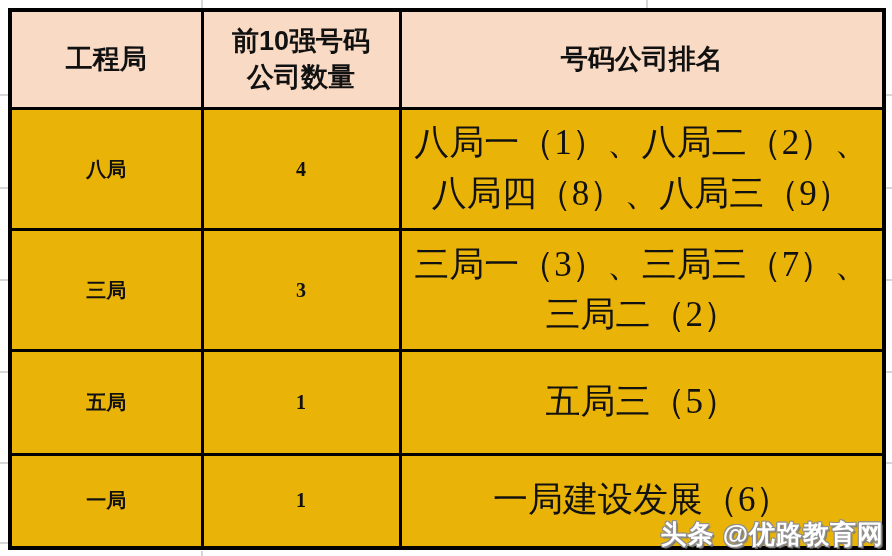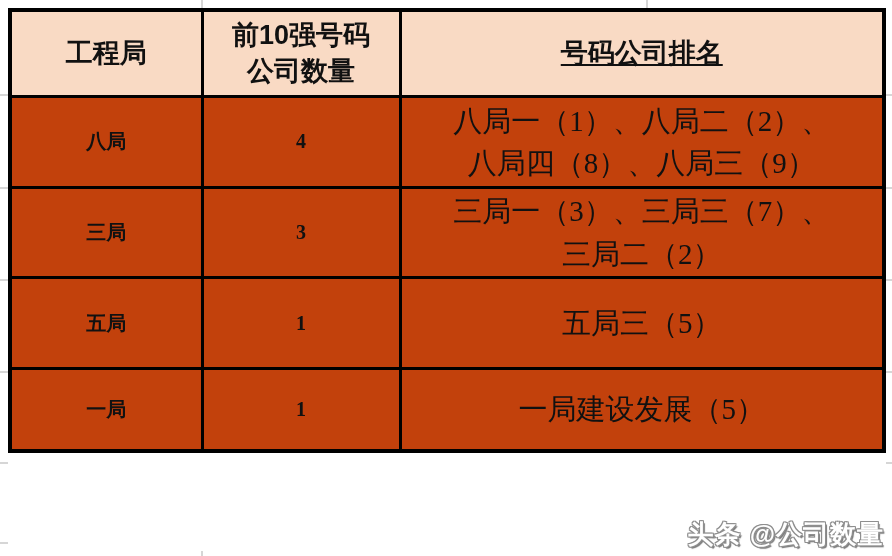--- a/index.html
+++ b/index.html
@@ -21,24 +21,24 @@
     background: #d6d6d6;
   }
   .grid-stub.v { width: 2px; }
   .grid-stub.h { height: 2px; }
 
   table.ranking-table {
     position: absolute;
     left: 8px;
     top: 8px;
     width: 878px;
-    height: 445px;
+    height: 542px;
     border-collapse: collapse;
     table-layout: fixed;
-    background: #c2410c;
+    background: #eab308;
   }
   table.ranking-table td, table.ranking-table th {
     border: 3px solid #000000;
     text-align: center;
     vertical-align: middle;
     padding: 0 6px;
     color: #111111;
     white-space: pre-line;
     overflow: hidden;
   }
@@ -51,21 +51,21 @@
     font-size: 27px;
     line-height: 1.3;
     color: #000000;
   }
   td.bureau-cell, td.count-cell {
     font-size: 20px;
     line-height: 1.25;
     font-weight: bold;
   }
   td.ranking-cell {
-    font-size: 29px;
+    font-size: 35px;
     line-height: 1.45;
   }
   .col-bureau { width: 192px; }
   .col-count  { width: 198px; }
   .col-rank   { width: auto;  }
   tr.header-row   { height: 85px; }
   tr.data-row     { height: 89px; }
   tr.data-row-last{ height: 81px; }
 
   .watermark {
@@ -111,21 +111,21 @@
     <colgroup>
       <col class="col-bureau">
       <col class="col-count">
       <col class="col-rank">
     </colgroup>
     <tbody>
         <tr class="header-row">
       <th class="col-header hdr-bg" style="background: rgb(249, 218, 196);">工程局</th>
       <th class="col-header hdr-bg" style="background: rgb(249, 218, 196); text-align: center;">前10强号码
 公司数量</th>
-      <th class="col-header hdr-bg" style="background: rgb(249, 218, 196); text-decoration: underline;">号码公司排名</th>
+      <th class="col-header hdr-bg" style="background: rgb(249, 218, 196);">号码公司排名</th>
     </tr>
     <tr class="data-row">
       <td class="bureau-cell">八局</td>
       <td class="count-cell">4</td>
       <td class="ranking-cell">八局一（1）、八局二（2）、
 八局四（8）、八局三（9）</td>
     </tr>
     <tr class="data-row">
       <td class="bureau-cell">三局</td>
       <td class="count-cell">3</td>
@@ -133,20 +133,20 @@
 三局二（2）</td>
     </tr>
     <tr class="data-row">
       <td class="bureau-cell">五局</td>
       <td class="count-cell">1</td>
       <td class="ranking-cell">五局三（5）</td>
     </tr>
     <tr class="data-row-last">
       <td class="bureau-cell">一局</td>
       <td class="count-cell">1</td>
-      <td class="ranking-cell">一局建设发展（5）</td>
+      <td class="ranking-cell">一局建设发展（6）</td>
     </tr>
   </tbody>
     </table>
 
-  <div class="watermark">头条 @公司数量</div>
+  <div class="watermark">头条 @优路教育网</div>
 
 </div>
 
 </body></html>

